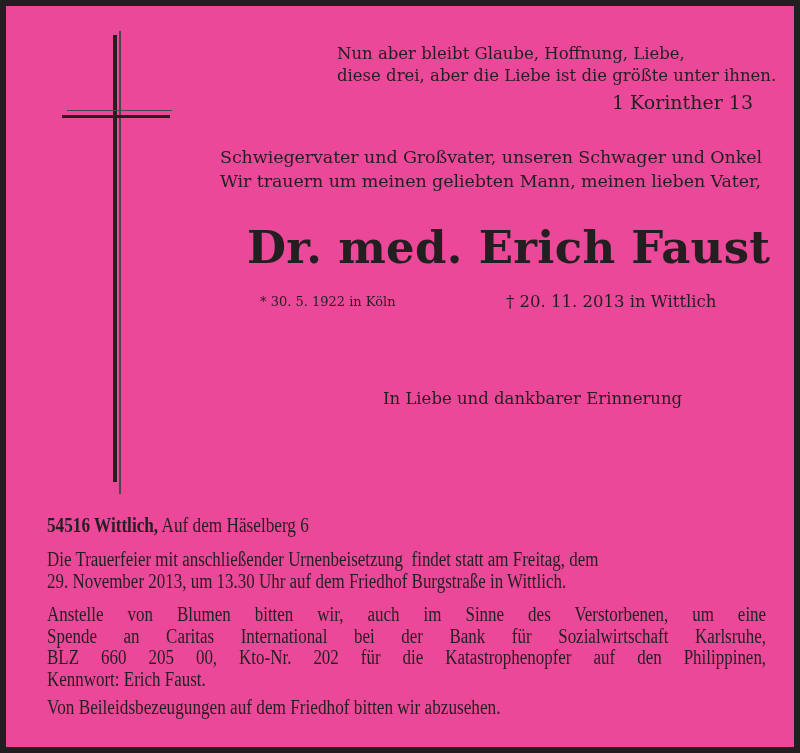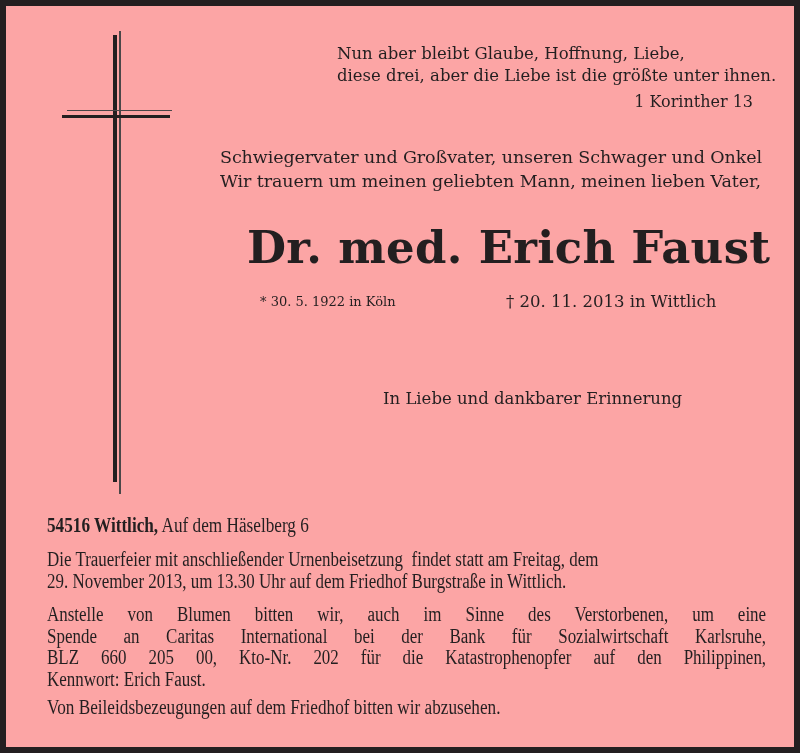--- a/index.html
+++ b/index.html
@@ -1,30 +1,30 @@
 <!DOCTYPE html>
 <html><head>
 <meta charset="utf-8">
 <style>
   html, body { margin: 0; padding: 0; background: #ffffff; }
   body { width: 800px; height: 753px; position: relative; overflow: hidden; }
   .frame {
     position: absolute; left: 0; top: 0; width: 800px; height: 753px;
-    box-sizing: border-box; border: 6px solid #231f20; background: #fca5a5;
+    box-sizing: border-box; border: 6px solid #231f20; background: #ec4899;
   }
   .serif { font-family: "DejaVu Serif", "Liberation Serif", serif; color: #231f20; }
   .abs { position: absolute; white-space: nowrap; }
 
   
   .bar { position: absolute; background: #231f20; }
   .thin { background: #4a4748; }
 
   
   .quote { left: 331px; top: 37px; font-size: 16.5px; line-height: 22px; }
-  .quote-ref { right: 41px; top: 87px; font-size: 16px; line-height: 18px; text-align: center; }
+  .quote-ref { right: 41px; top: 87px; font-size: 19px; line-height: 18px; text-align: center; }
 
   .mourning { left: 214px; top: 139px; font-size: 17.5px; line-height: 24px; letter-spacing: -0.1px; }
 
   .name { left: 241px; top: 214px; font-size: 45px; line-height: 56px; font-weight: bold; letter-spacing: 0.3px; }
 
   .born { left: 254px; top: 286px; font-size: 13px; line-height: 20px; }
   .died { left: 500px; top: 286px; font-size: 16.5px; line-height: 20px; }
 
   .memory { left: 377px; top: 363px; font-size: 16.5px; line-height: 20px; margin-top: 20px; }
   .family { left: 377px; top: 391px; font-size: 16.5px; line-height: 20.6px; }

